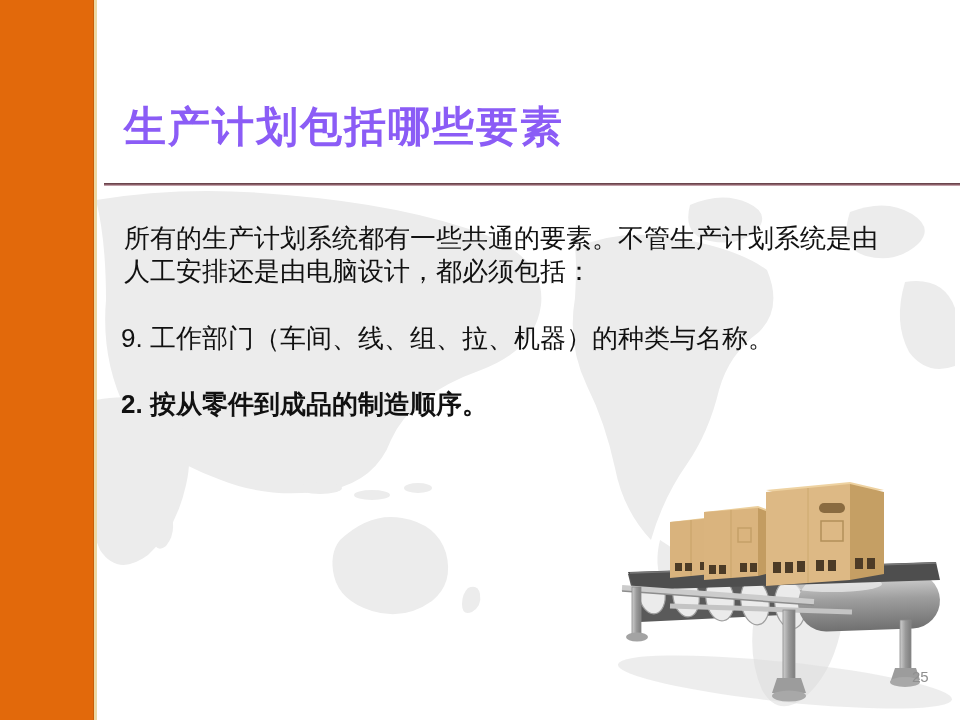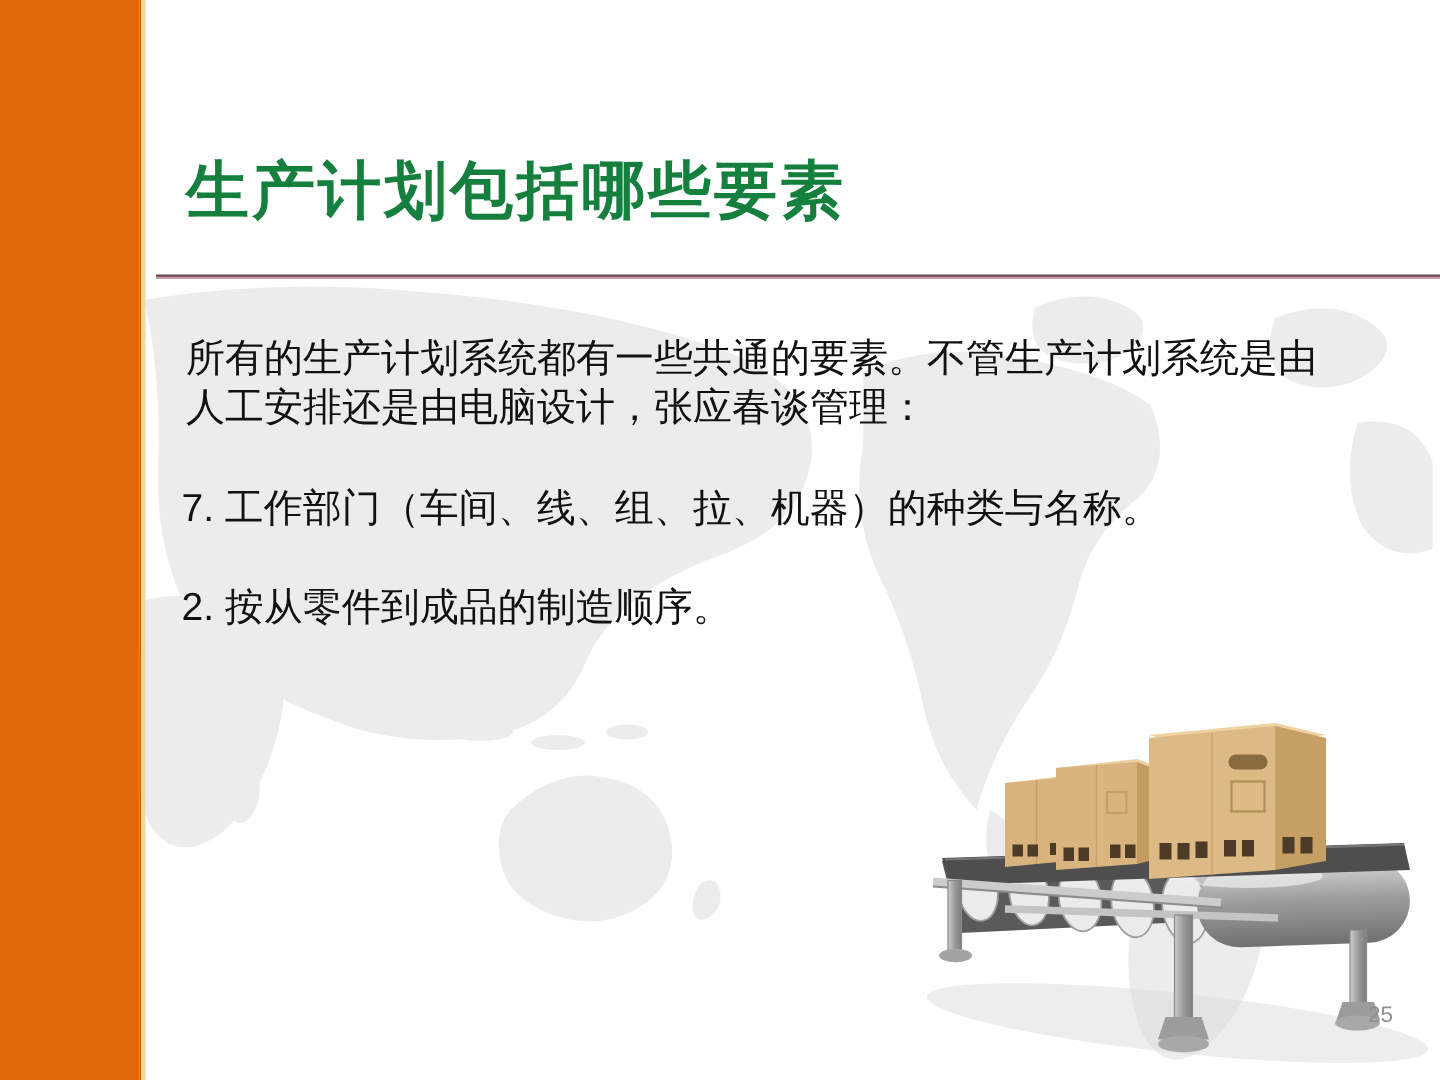--- a/index.html
+++ b/index.html
@@ -9,34 +9,34 @@
     background:#ffffff;
     overflow:hidden;
     font-family:"Liberation Sans","DejaVu Sans",sans-serif;
   }
   .worldmap{position:absolute;left:0;top:0;width:960px;height:720px;z-index:0;}
   .accent-bar{position:absolute;left:0;top:0;width:93px;height:720px;background:#e2690b;z-index:2;}
   .accent-edge{position:absolute;left:93px;top:0;width:4px;height:720px;
     background:linear-gradient(90deg,#c85f08 0 1px,#ecd9a4 1px 4px);z-index:2;}
   .title{
     position:absolute;left:124px;top:103px;margin:0;z-index:3;
-    font-size:42px;font-weight:bold;color:#15803d;letter-spacing:2px;line-height:1.15;
+    font-size:42px;font-weight:bold;color:#8b5cf6;letter-spacing:2px;line-height:1.15;
     white-space:nowrap;
   }
   .title-rule{
     position:absolute;left:104px;top:183px;width:856px;height:3px;z-index:3;
     background:linear-gradient(180deg,#6a454d 0 1px,#8a5f68 1px 2px,#c1a0a9 2px 3px);
   }
   .intro{
     position:absolute;left:124px;top:222px;width:756px;margin:0;z-index:3;
     font-size:26px;line-height:33px;color:#111;
   }
   .item{position:absolute;left:121px;z-index:3;font-size:26px;color:#111;white-space:nowrap;}
   .item1{top:321px;}
-  .item2{top:387px;}
+  .item2{top:387px;font-weight:bold;}
   .item3{top:450px;}
   .conveyor{position:absolute;left:600px;top:460px;width:360px;height:260px;z-index:4;}
   .watermark{
     position:absolute;right:18px;top:676px;z-index:6;
     font-size:27px;font-weight:bold;letter-spacing:1px;color:#9e9e9e;
     text-shadow:-1px -1px 0 #c9c9c9,1px 1px 1px #ffffff;
     white-space:nowrap;
   }
   .pagenum{
     position:absolute;left:884px;top:668px;z-index:5;
@@ -77,22 +77,22 @@
       <path d="M905 282 q38 -6 50 26 l0 58 q-28 10 -46 -14 q-16 -30 -4 -70z"></path>
     </g>
   </svg>
 
   <div class="accent-bar"></div>
   <div class="accent-edge"></div>
 
   <h1 class="title">生产计划包括哪些要素</h1>
   <div class="title-rule"></div>
 
-  <p class="intro">所有的生产计划系统都有一些共通的要素。不管生产计划系统是由人工安排还是由电脑设计，张应春谈管理：</p>
-  <div class="item item1">7. 工作部门（车间、线、组、拉、机器）的种类与名称。</div>
+  <p class="intro">所有的生产计划系统都有一些共通的要素。不管生产计划系统是由人工安排还是由电脑设计，都必须包括：</p>
+  <div class="item item1">9. 工作部门（车间、线、组、拉、机器）的种类与名称。</div>
   <div class="item item2">2. 按从零件到成品的制造顺序。</div>
 
   <svg class="conveyor" viewBox="0 0 360 260" aria-hidden="true">
     <defs>
       <linearGradient id="drumGrad" x1="0" y1="0" x2="0" y2="1">
         <stop offset="0" stop-color="#d8d8d8"></stop>
         <stop offset="0.45" stop-color="#9e9e9e"></stop>
         <stop offset="1" stop-color="#707070"></stop>
       </linearGradient>
       <linearGradient id="legGrad" x1="0" y1="0" x2="1" y2="0">

